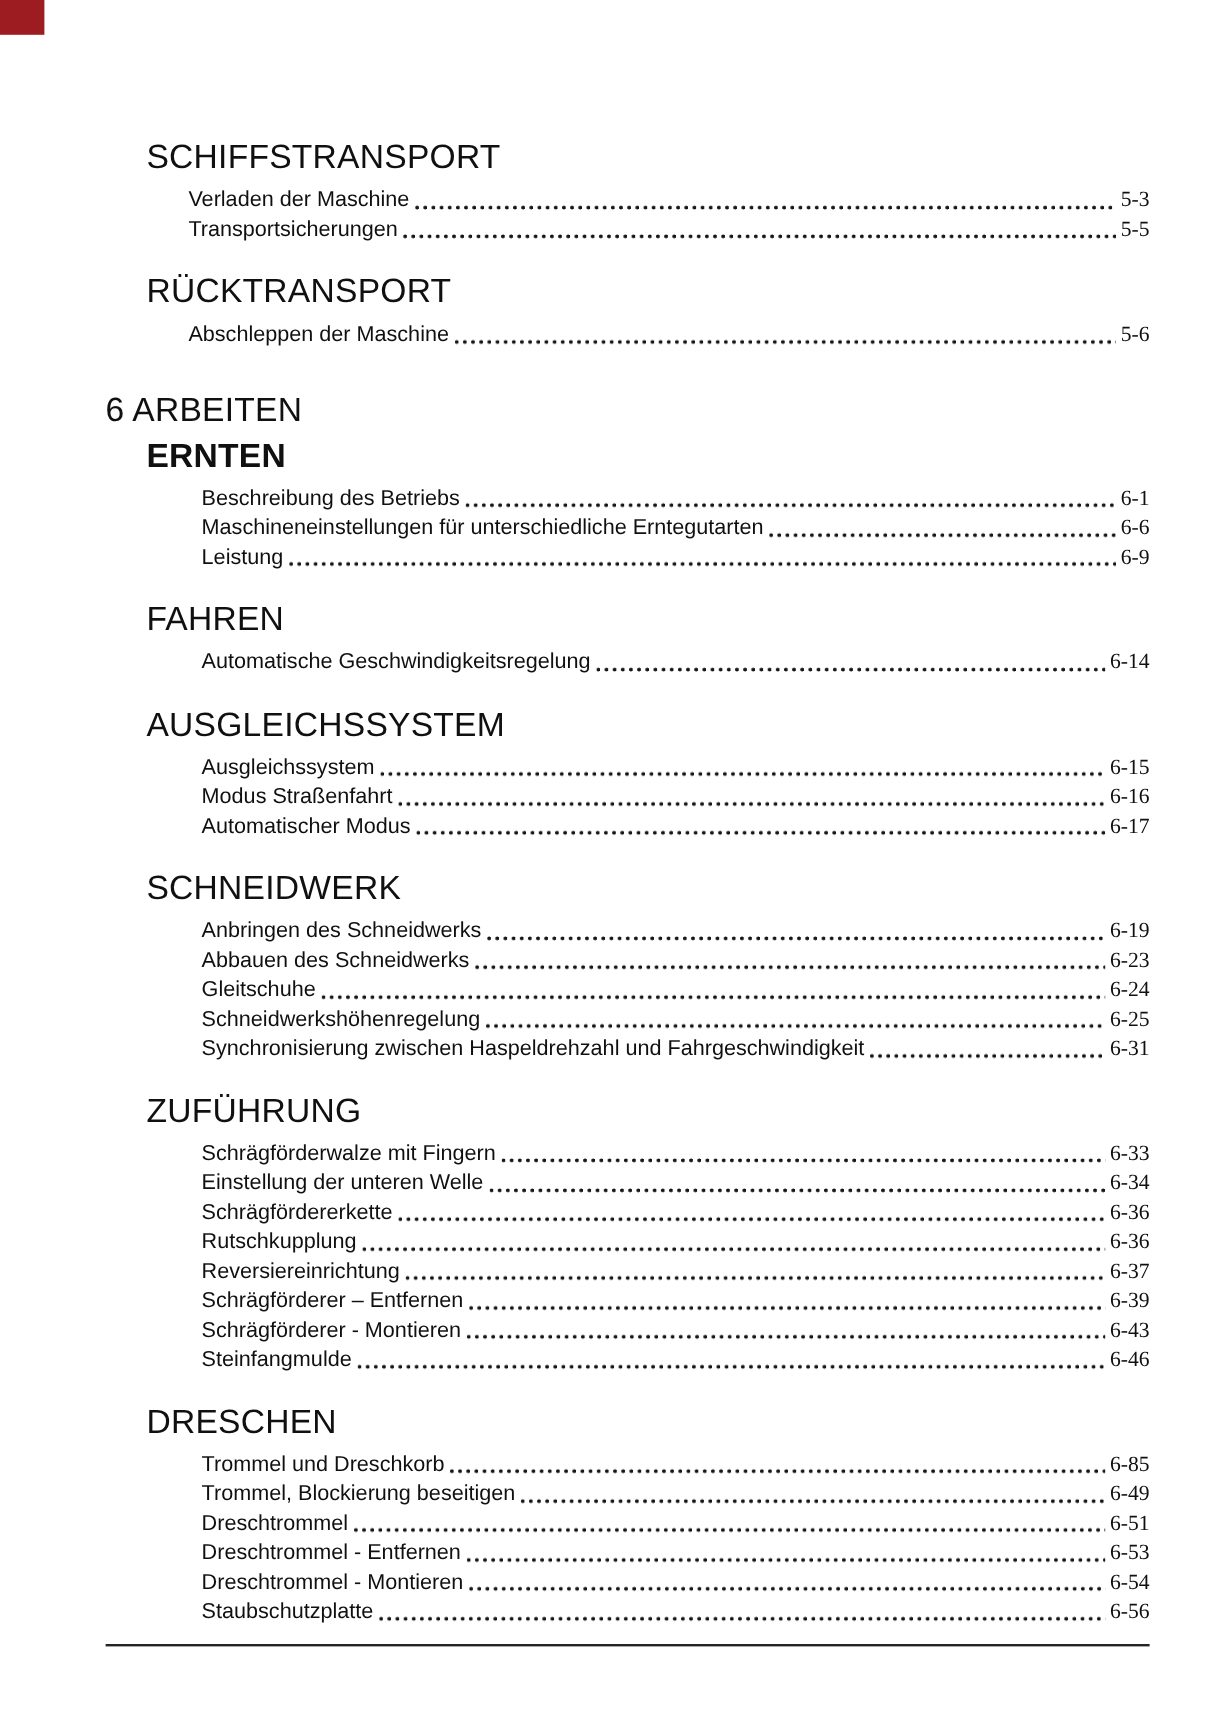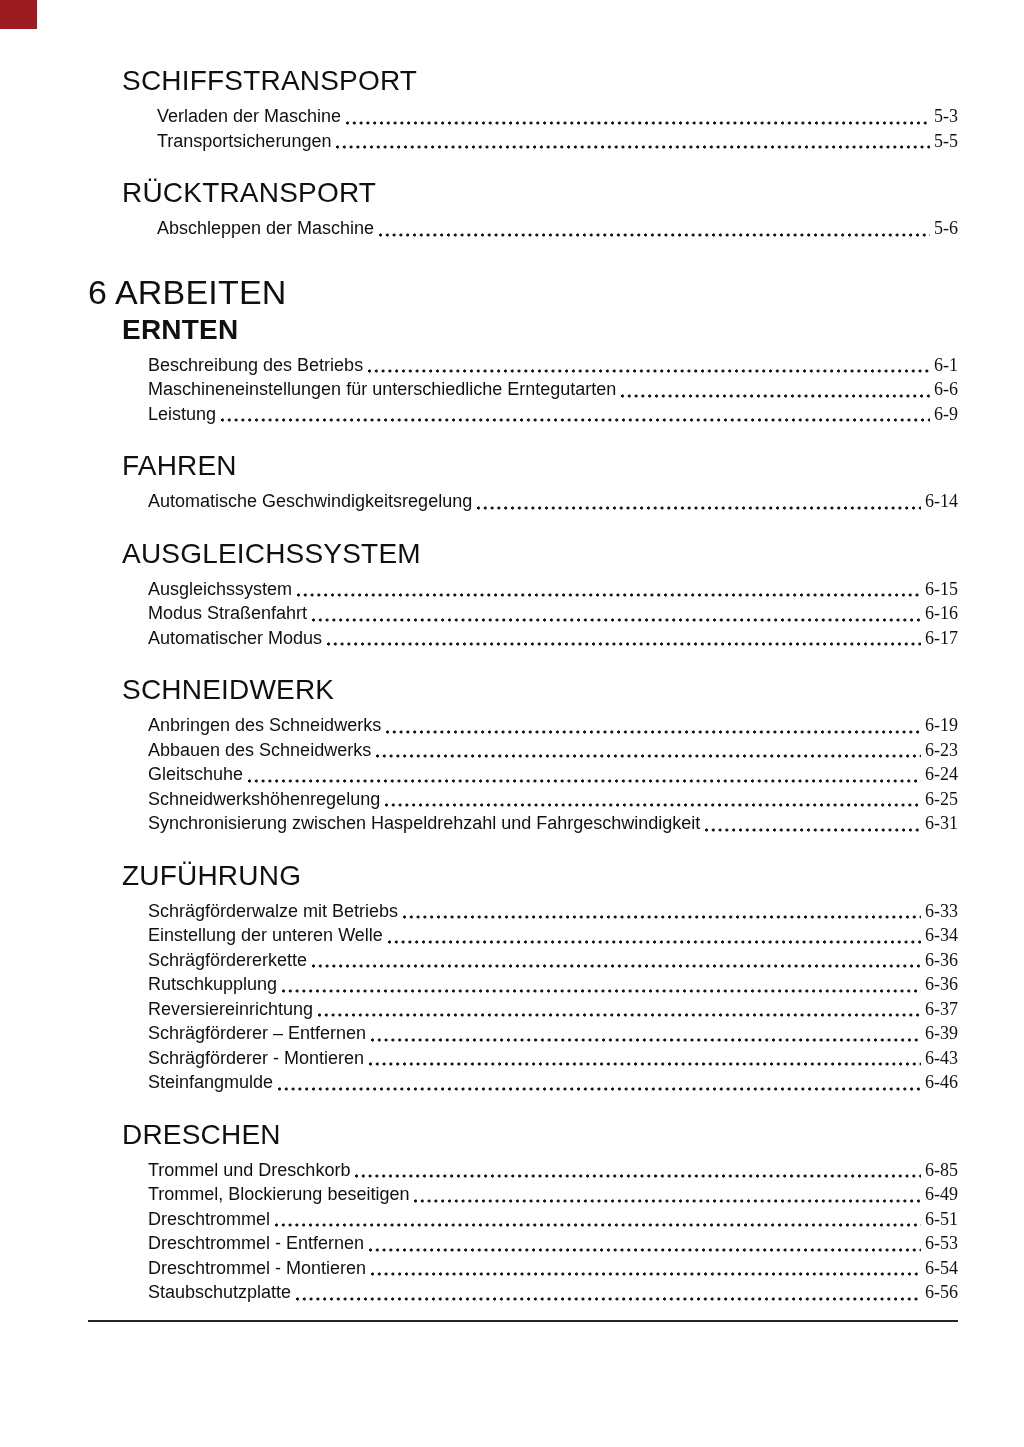--- a/index.html
+++ b/index.html
@@ -16,54 +16,54 @@
     color: #101010;
   }
   .corner-mark {
     position: absolute;
     left: 0;
     top: 0;
     width: 37px;
     height: 29px;
   }
   .toc {
-    padding: 66px 66px 0 88px;
+    padding: 116px 66px 0 88px;
     font-size: 18px;
   }
   .section-heading {
     font-size: 28px;
     line-height: 30px;
     margin: 25px 0 8px 34px;
     font-weight: 400;
     letter-spacing: 0.2px;
     white-space: nowrap;
   }
   #toc-content > .section-heading:first-child {
     margin-top: 0;
   }
   .chapter-heading {
-    font-size: 34px;
+    font-size: 28px;
     line-height: 30px;
     margin: 36px 0 0 0;
     font-weight: 400;
     letter-spacing: 0.2px;
     white-space: nowrap;
   }
   .chapter-heading + .section-heading {
     margin-top: 8px;
     font-weight: bold;
   }
   .row {
     display: flex;
     align-items: baseline;
     line-height: 24.5px;
     text-align: right;
   }
   .row.lvl1 { margin-left: 69px; }
-  .row.lvl2 { margin-left: 60px; }
+  .row.lvl2 { margin-left: 80px; }
   .entry-title {
     white-space: nowrap;
   }
   .dots {
     flex: 1;
     min-width: 12px;
     height: 4px;
     align-self: flex-end;
     margin: 0 4px 4px 5px;
     background-image: radial-gradient(circle at 1.6px 2px, #161616 1.35px, transparent 1.8px);
@@ -164,21 +164,21 @@
           <span class="dots"></span>
           <span class="entry-page">6-25</span>
         </div>
         <div class="row lvl2">
           <span class="entry-title">Synchronisierung zwischen Haspeldrehzahl und Fahrgeschwindigkeit</span>
           <span class="dots"></span>
           <span class="entry-page">6-31</span>
         </div>
         <div class="section-heading">ZUFÜHRUNG</div>
         <div class="row lvl2">
-          <span class="entry-title">Schrägförderwalze mit Betriebs</span>
+          <span class="entry-title">Schrägförderwalze mit Fingern</span>
           <span class="dots"></span>
           <span class="entry-page">6-33</span>
         </div>
         <div class="row lvl2">
           <span class="entry-title">Einstellung der unteren Welle</span>
           <span class="dots"></span>
           <span class="entry-page">6-34</span>
         </div>
         <div class="row lvl2">
           <span class="entry-title">Schrägfördererkette</span>

